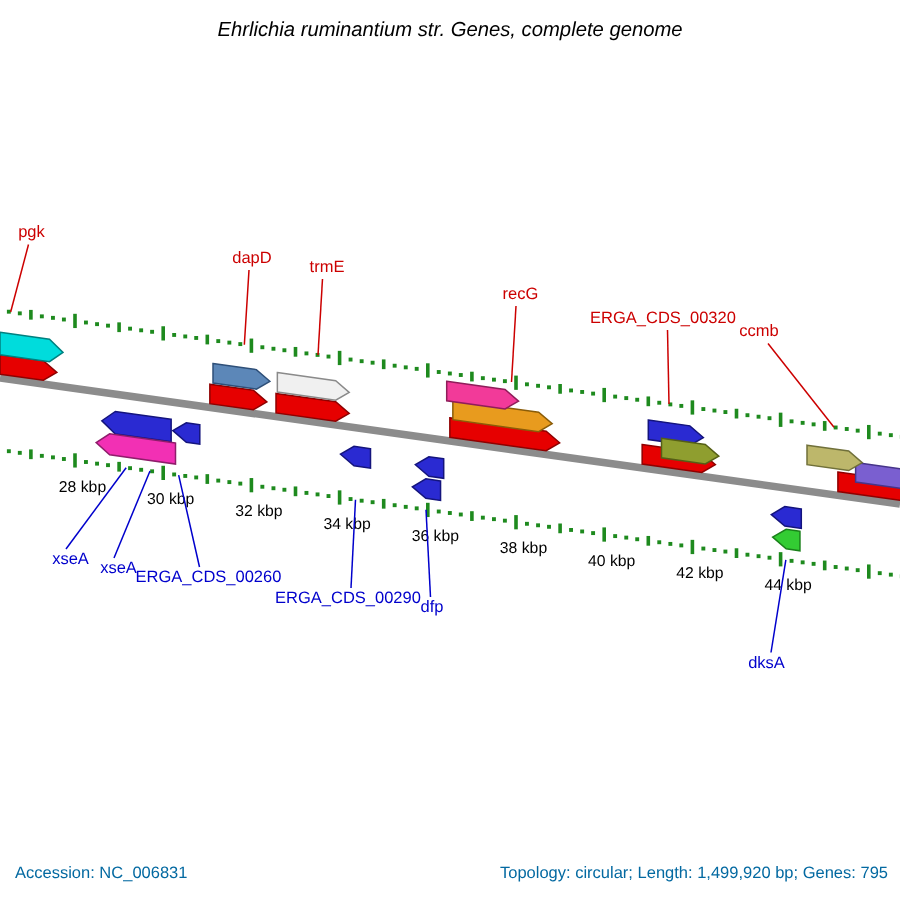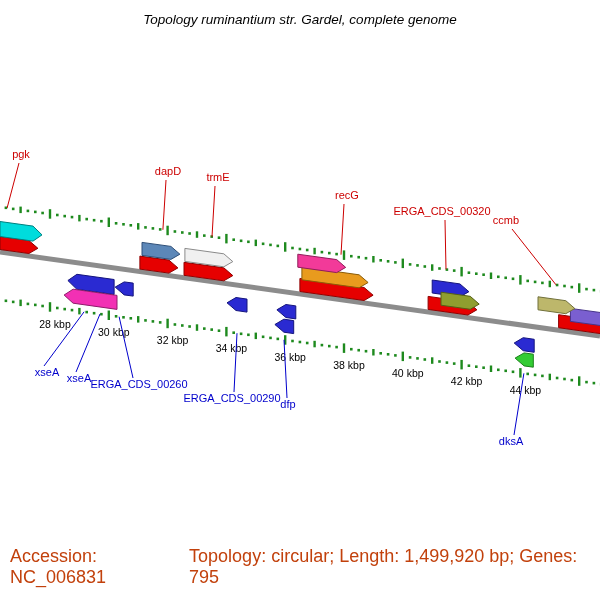--- a/index.html
+++ b/index.html
@@ -2,27 +2,27 @@
 <html><head>
 <meta charset="utf-8">
 <style>
   html,body{margin:0;padding:0;background:#fff;}
   .page{position:relative;width:600px;height:600px;background:#fff;overflow:hidden;
         font-family:"Liberation Sans","DejaVu Sans",sans-serif;}
   .title{position:absolute;top:12px;left:0;width:600px;text-align:center;
          font-size:13.5px;font-style:italic;color:#000;}
   #map-svg{position:absolute;top:0;left:0;}
   .footer{position:absolute;bottom:12px;left:10px;right:8px;display:flex;
-          justify-content:space-between;font-size:18px;color:#c2410c;}
+          justify-content:space-between;font-size:11px;color:#0369a1;}
 </style>
 </head>
 <body>
 
 <div class="page">
-  <div class="title">Topology ruminantium str. Gardel, complete genome</div>
+  <div class="title">Ehrlichia ruminantium str. Genes, complete genome</div>
   <svg id="map-svg" width="600" height="600">
       <g>
         <rect x="4.6" y="206.5" width="2.6" height="2.6" fill="#1e8a1e"></rect>
         <rect x="4.6" y="299.5" width="2.6" height="2.6" fill="#1e8a1e"></rect>
         <rect x="11.9" y="207.6" width="2.6" height="2.6" fill="#1e8a1e"></rect>
         <rect x="11.9" y="300.6" width="2.6" height="2.6" fill="#1e8a1e"></rect>
         <rect x="19.4" y="206.6" width="2.4" height="6.5" fill="#1e8a1e"></rect>
         <rect x="19.4" y="299.6" width="2.4" height="6.5" fill="#1e8a1e"></rect>
         <rect x="26.6" y="209.6" width="2.6" height="2.6" fill="#1e8a1e"></rect>
         <rect x="26.6" y="302.6" width="2.6" height="2.6" fill="#1e8a1e"></rect>

